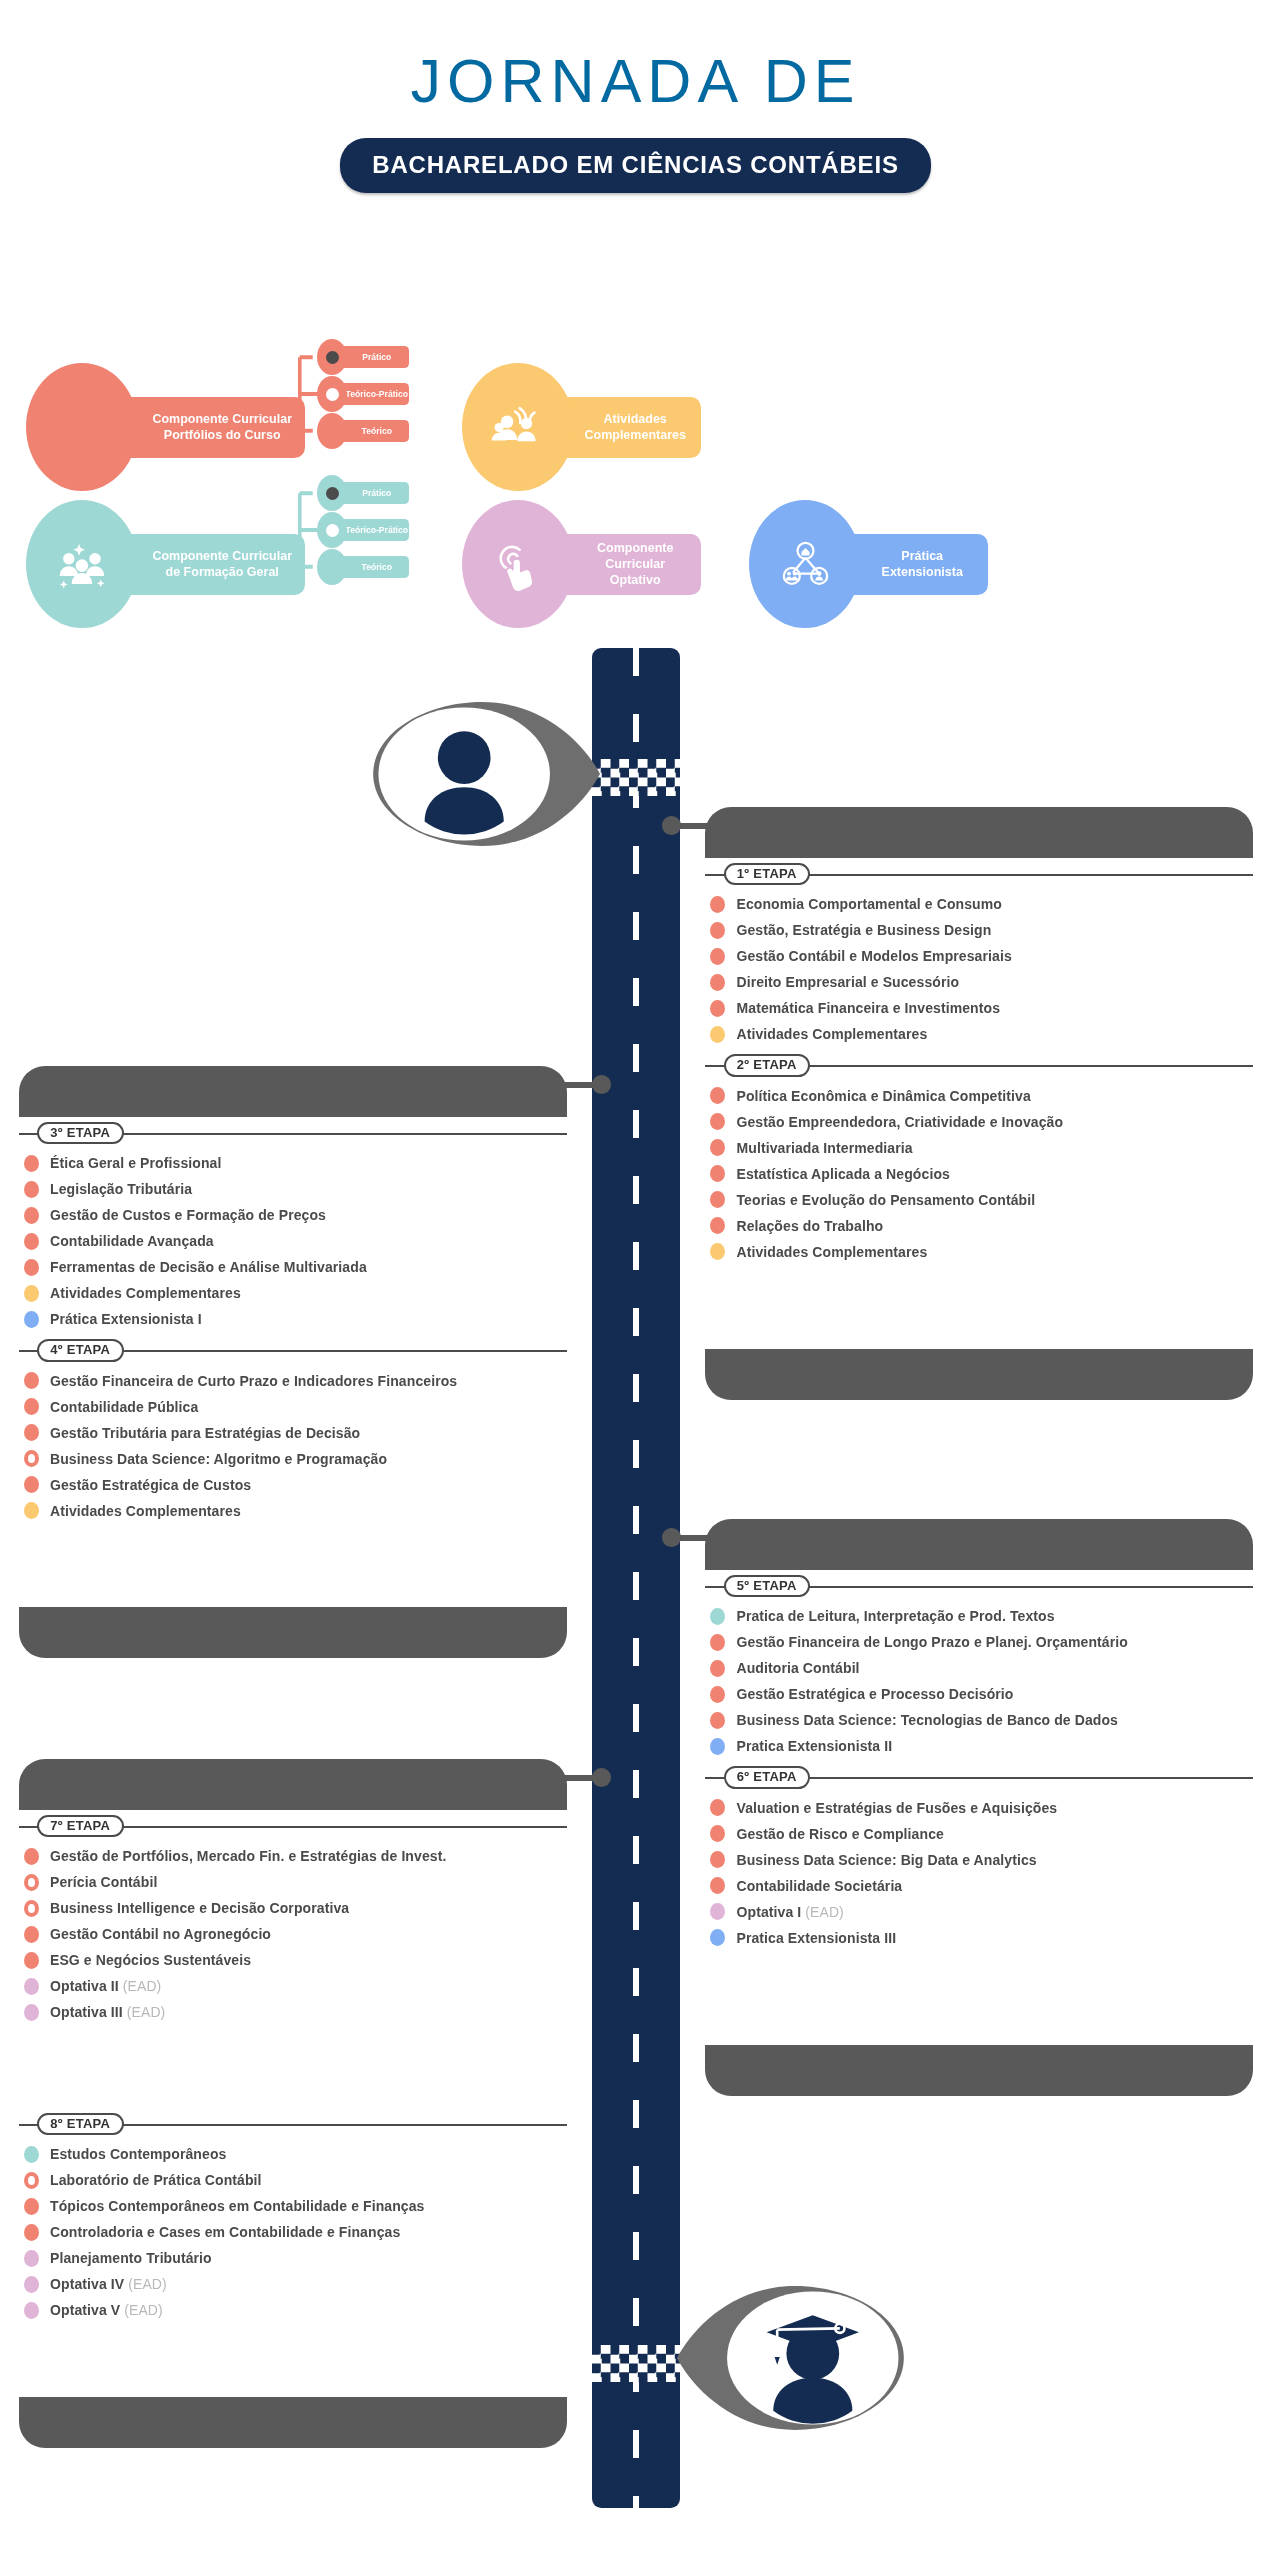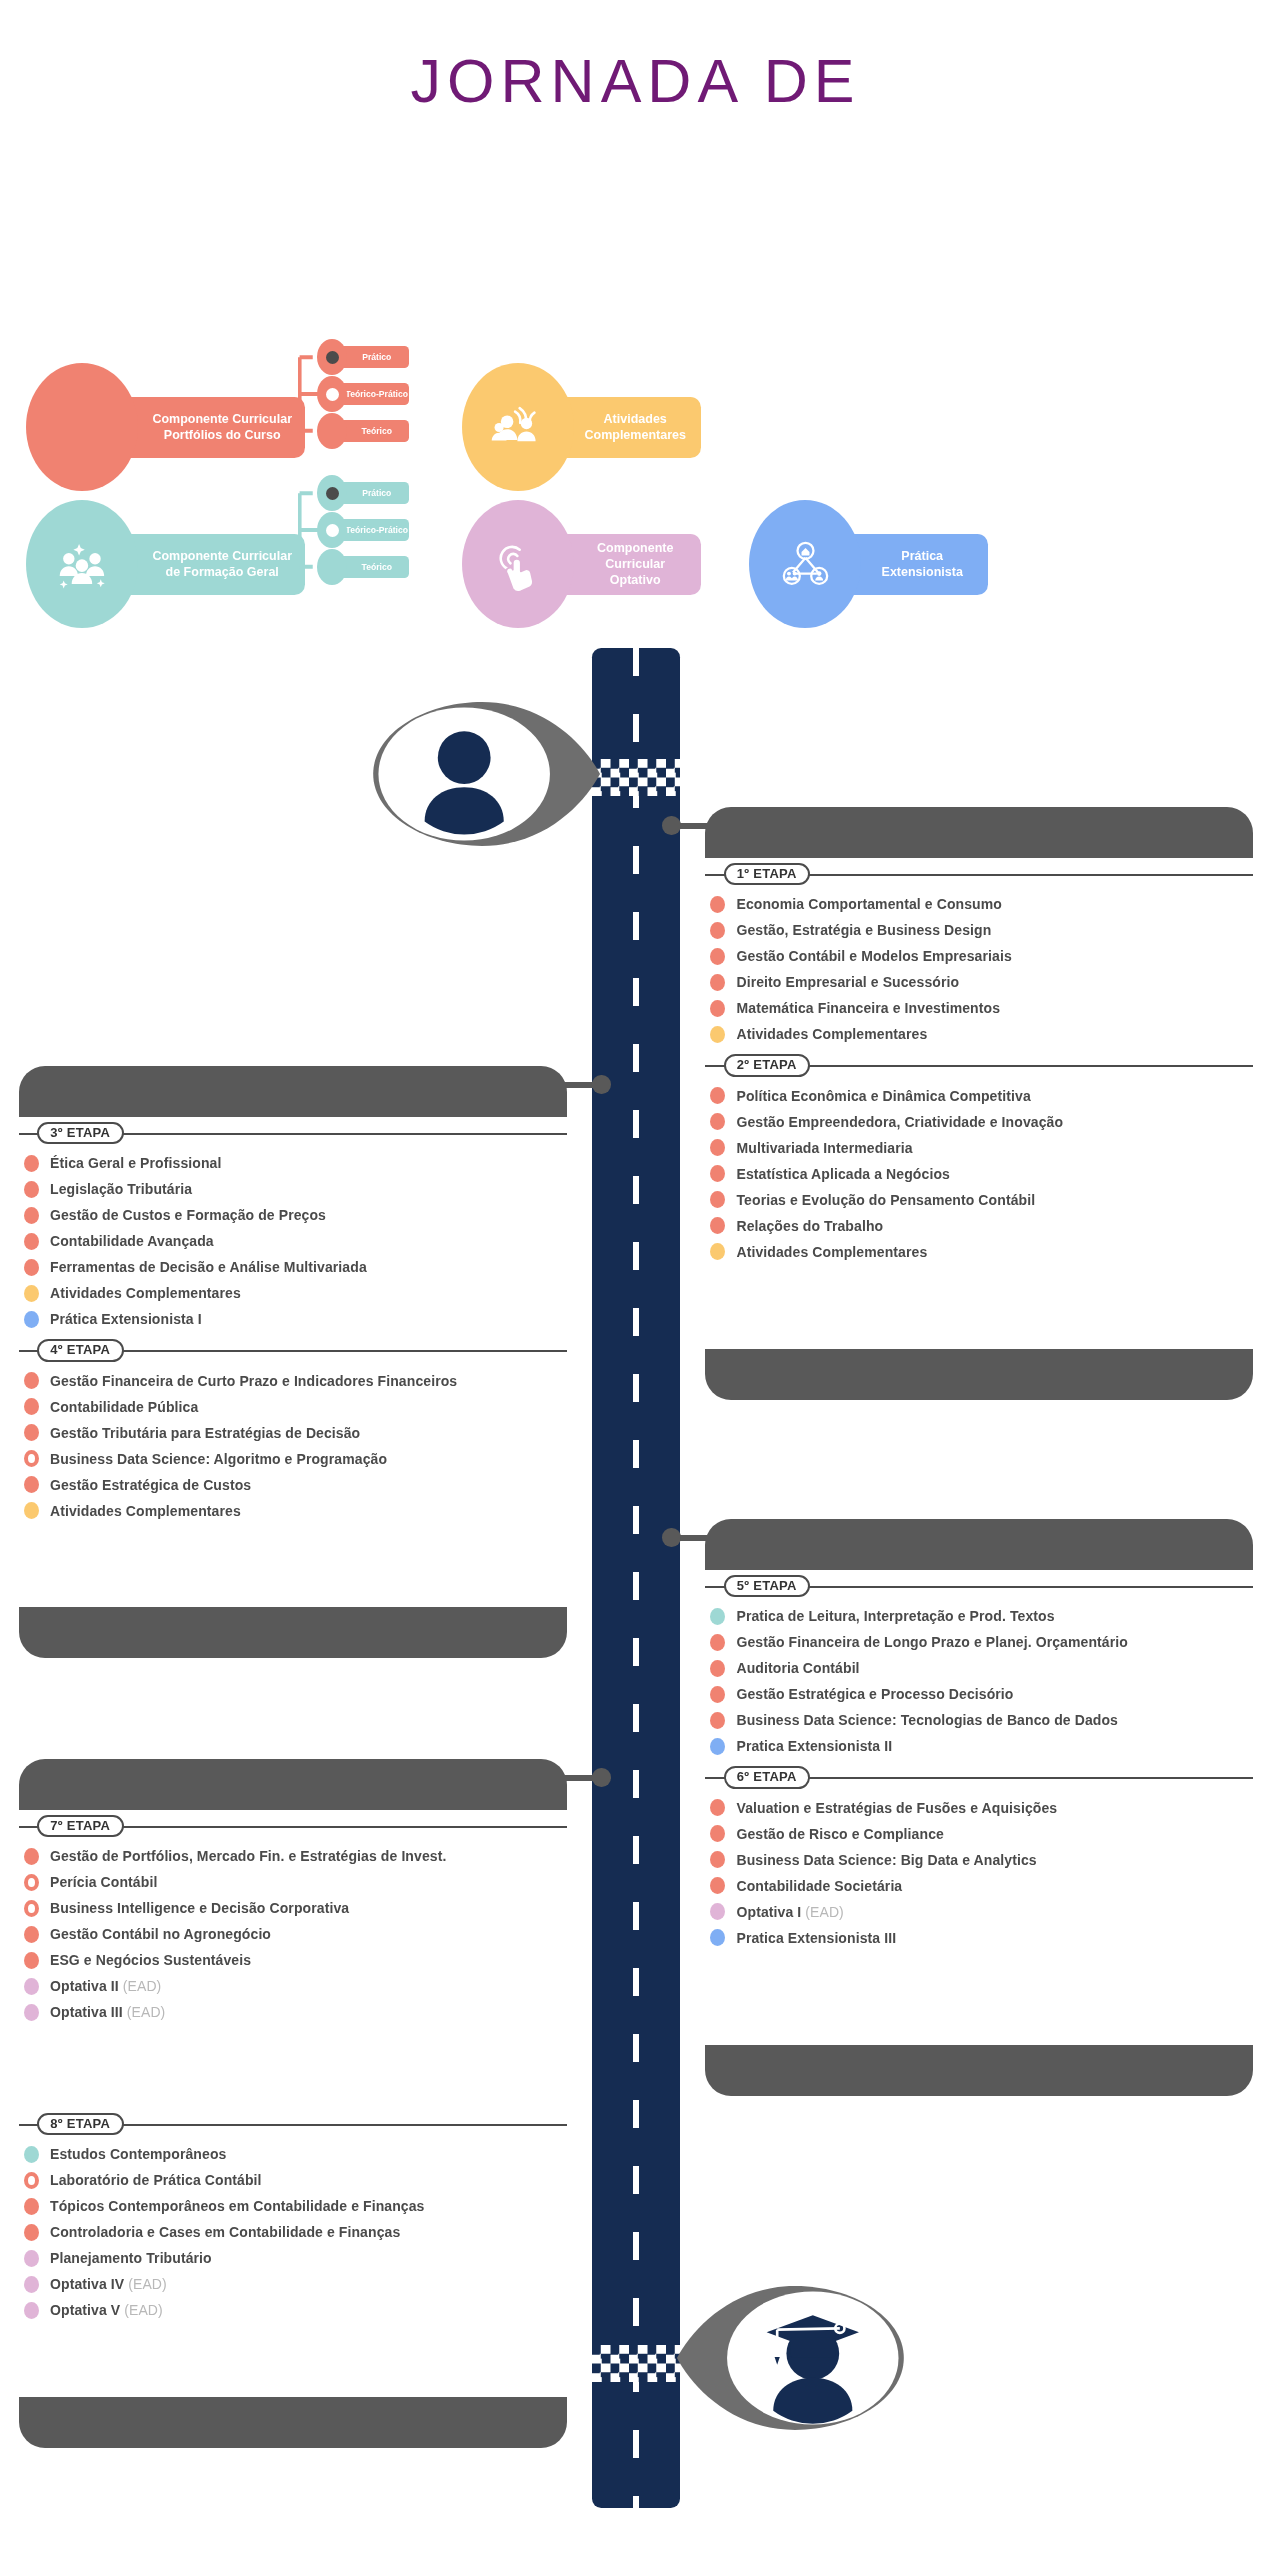--- a/index.html
+++ b/index.html
@@ -9,21 +9,21 @@
     background: #ffffff;
     font-family: "Liberation Sans", "DejaVu Sans", sans-serif;
     overflow: hidden;
   }
   #root { position: relative; width: 1271px; height: 2576px; }
 
   
   .hdr { position: absolute; left: 0; top: 0; width: 1271px; text-align: center; }
   .hdr-line1 {
     font-size: 61px; font-weight: 400; letter-spacing: 6px;
-    color: #701a75; margin-top: 51px; line-height: 1;
+    color: #0369a1; margin-top: 51px; line-height: 1;
     font-family: "Liberation Sans Narrow", "Liberation Sans", sans-serif;
   }
   .hdr-line2 {
     font-size: 66px; font-weight: 700; letter-spacing: 2px;
     color: #152c52; margin-top: 24px; line-height: 1;
   }
   .hdr-badge {
     display: inline-block; margin-top: 26px;
     background: #152c52; color: #ffffff;
     border-radius: 26px; padding: 12.5px 32px 14px 32px;
@@ -139,20 +139,21 @@
   }
   .ead { font-weight: 400; color: #b8b8b8; }
 </style>
 </head>
 <body>
 
 <div id="root">
 
   <div class="hdr">
     <div class="hdr-line1">JORNADA DE</div>
+    <div class="hdr-badge">BACHARELADO EM CIÊNCIAS CONTÁBEIS</div>
   </div>
 
   <div class="legend">
 
     <div class="lg-bigpill" style="left:26px; top:30px;">
       <div class="lg-bulb" style="background:#F08271;"></div>
       <div class="lg-bar indent" style="background:#F08271; width:218px;">
         <span>
           <span>Componente Curricular</span><br>
           <span>Portfólios do Curso</span>

